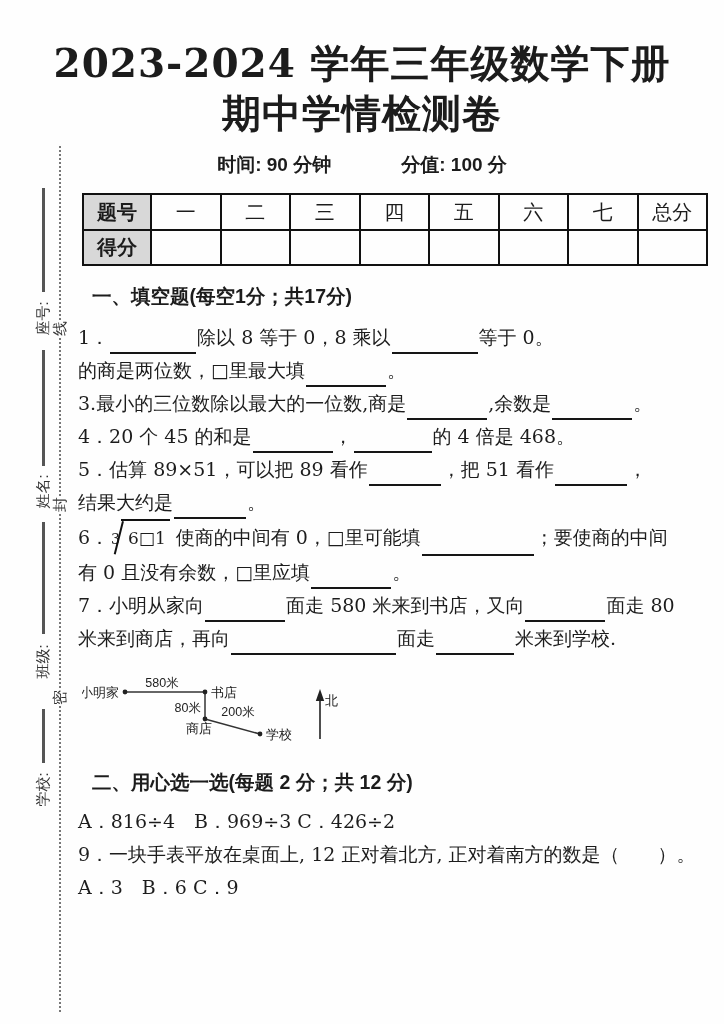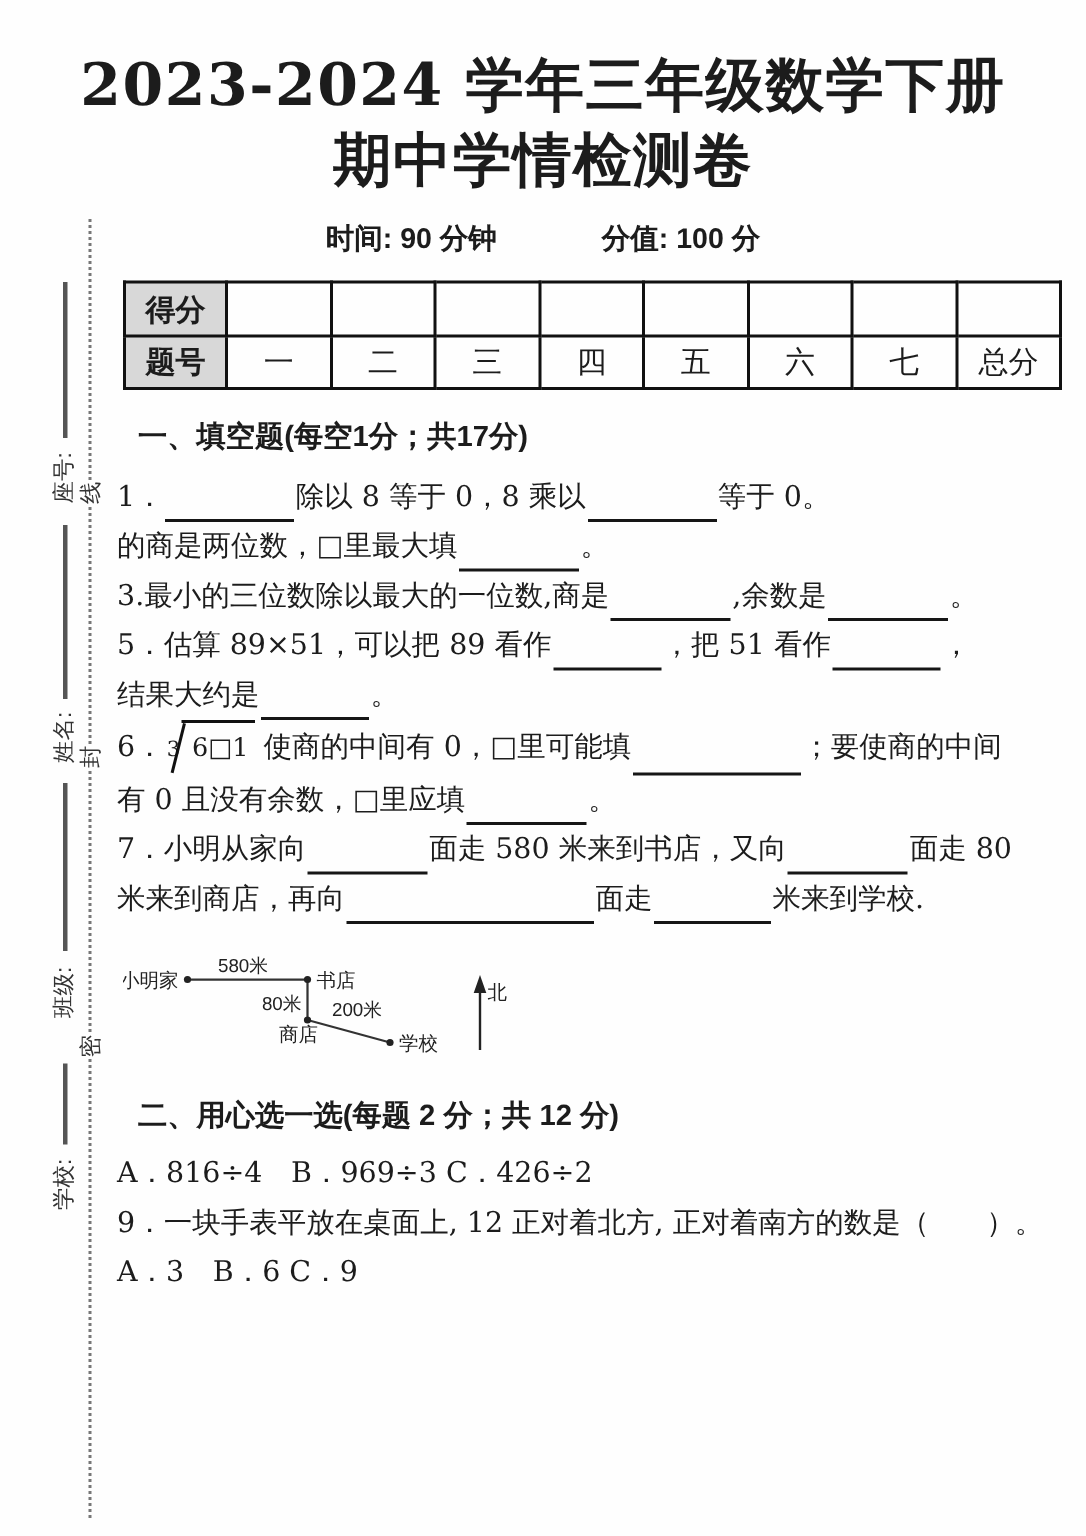--- a/index.html
+++ b/index.html
@@ -24,21 +24,21 @@
     font-size:15px;color:#333;white-space:nowrap;
   }
   .vlabel > span{transform:rotate(-90deg);display:block;}
   .sealchar{
     position:absolute;left:60px;width:0;height:0;
     display:flex;align-items:center;justify-content:center;
     font-size:15px;color:#333;
   }
   .sealchar > span{transform:rotate(-90deg);display:block;background:#fefefe;padding:1px 0;}
   
-  .header{width:724px;text-align:center;padding-top:32px;}
+  .header{width:724px;text-align:center;padding-top:12px;margin-top:26px;}
   .title{
     font-size:39px;font-weight:900;line-height:50px;
     letter-spacing:1px;
   }
   .meta{
     margin-top:14px;font-size:19px;font-weight:600;
     display:flex;justify-content:center;gap:70px;
     font-family:"Liberation Sans",sans-serif;
   }
   
@@ -128,60 +128,63 @@
     <div class="title">期中学情检测卷</div>
     <div class="meta">
       <span>时间: 90 分钟</span>
       <span>分值: 100 分</span>
     </div>
   </div>
 
   <table class="score-table">
     <tbody>
         <tr>
-      <td class="headcol">得分</td>
-      <td></td>
-      <td></td>
-      <td></td>
-      <td></td>
-      <td></td>
-      <td></td>
-      <td></td>
-      <td></td>
-    </tr>
-    <tr>
       <td class="headcol">题号</td>
       <td>一</td>
       <td>二</td>
       <td>三</td>
       <td>四</td>
       <td>五</td>
       <td>六</td>
       <td>七</td>
       <td>总分</td>
     </tr>
+    <tr>
+      <td class="headcol">得分</td>
+      <td></td>
+      <td></td>
+      <td></td>
+      <td></td>
+      <td></td>
+      <td></td>
+      <td></td>
+      <td></td>
+    </tr>
   </tbody>
     </table>
 
   <div class="content">
 
     <div class="sec-head sec1">一、填空题(每空1分；共17分)</div>
 
     <div class="qline">
       <span>1．</span><span class="blank w86"></span><span>除以 8 等于 0，8 乘以</span><span class="blank w86"></span><span>等于 0。</span>
     </div>
 
     <div class="qline">
       <span>的商是两位数，□里最大填</span><span class="blank w80"></span><span>。</span>
     </div>
 
     <div class="qline">
       <span>3.最小的三位数除以最大的一位数,商是</span><span class="blank w80"></span><span>,余数是</span><span class="blank w80"></span><span>。</span>
     </div>
 
+    <div class="qline">
+      <span>4．20 个 45 的和是</span><span class="blank w80"></span><span>，</span><span class="blank w78"></span><span>的 4 倍是 468。</span>
+    </div>
 
     <div class="qline">
       <span>5．估算 89×51，可以把 89 看作</span><span class="blank w72"></span><span>，把 51 看作</span><span class="blank w72"></span><span>，</span>
     </div>
     <div class="qline">
       <span>结果大约是</span><span class="blank w72"></span><span>。</span>
     </div>
 
     <div class="qline">
       <span>6．</span><span class="ldiv"><span class="dvsr">3</span><span class="dvnd">6□1</span></span><span>使商的中间有 0，□里可能填</span><span class="blank w112"></span><span>；要使商的中间</span>

